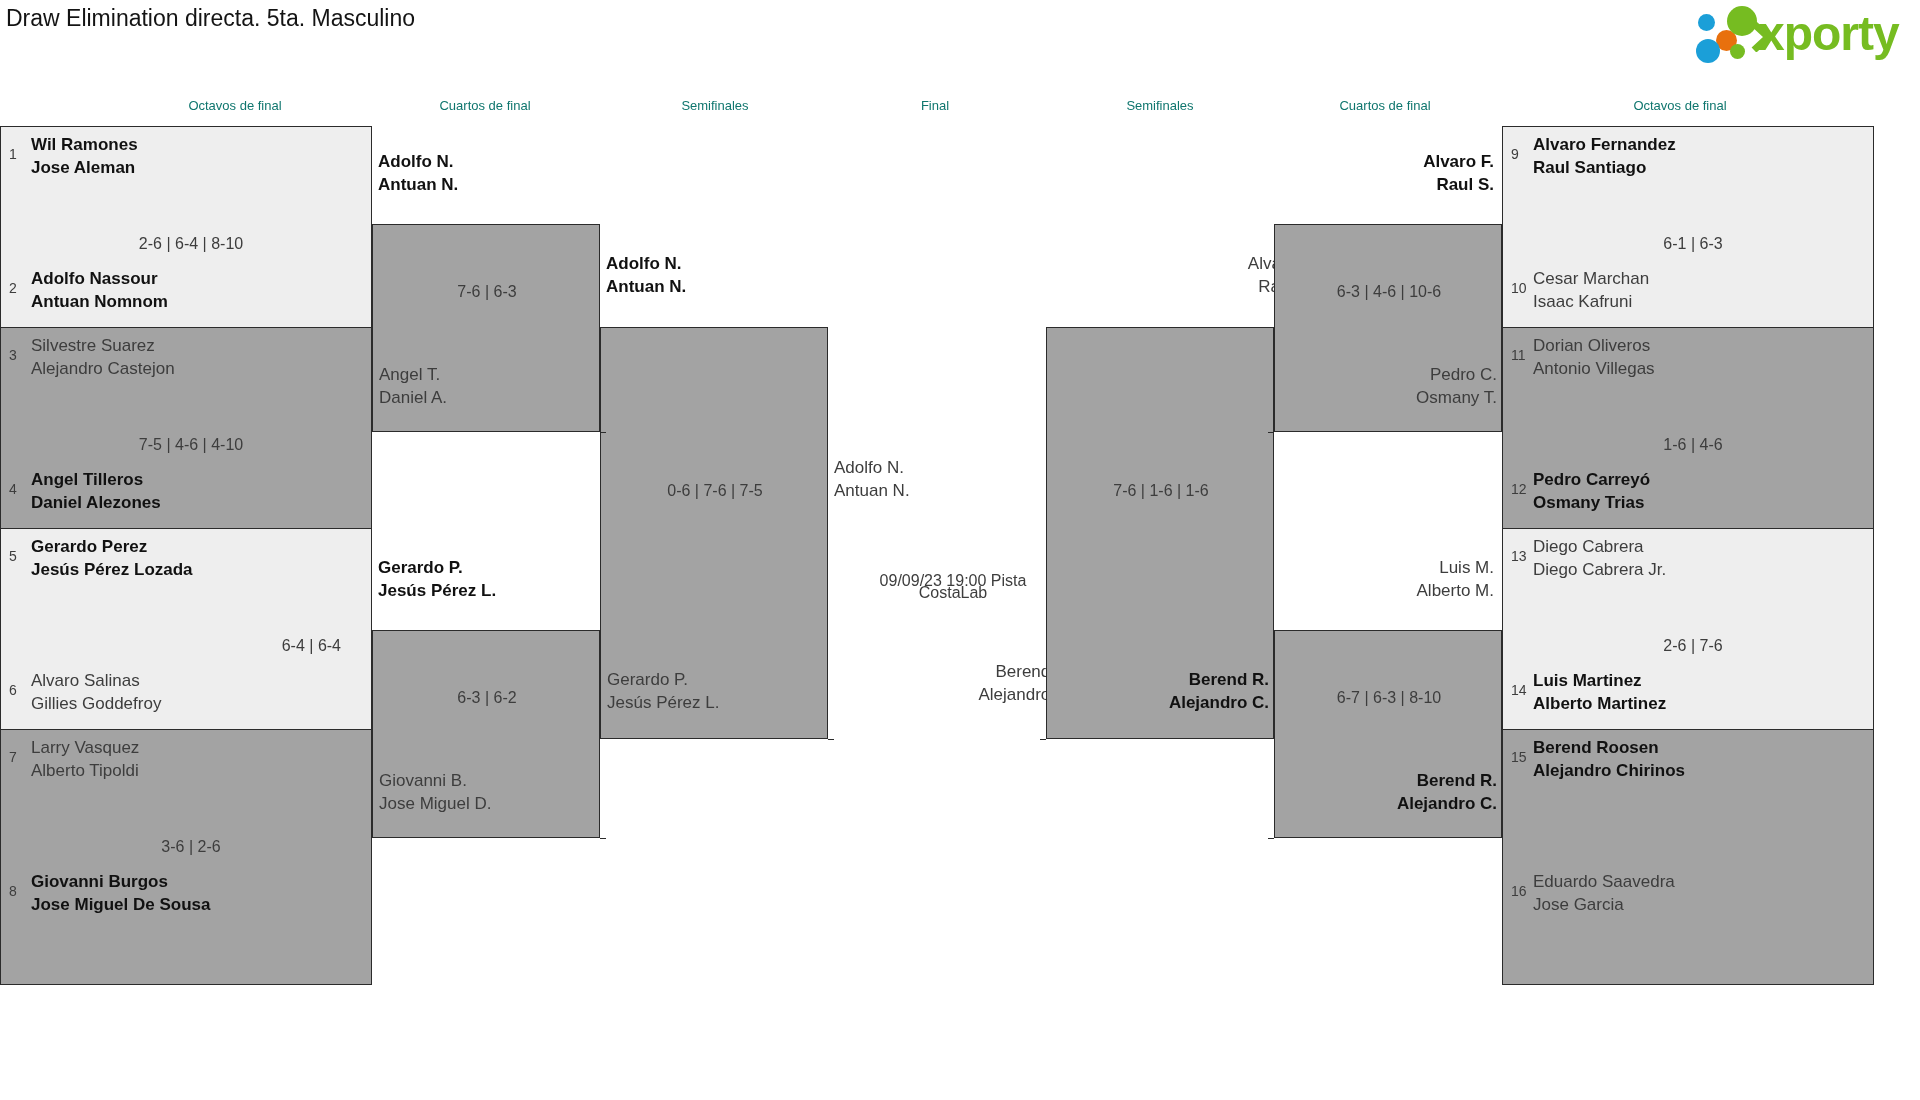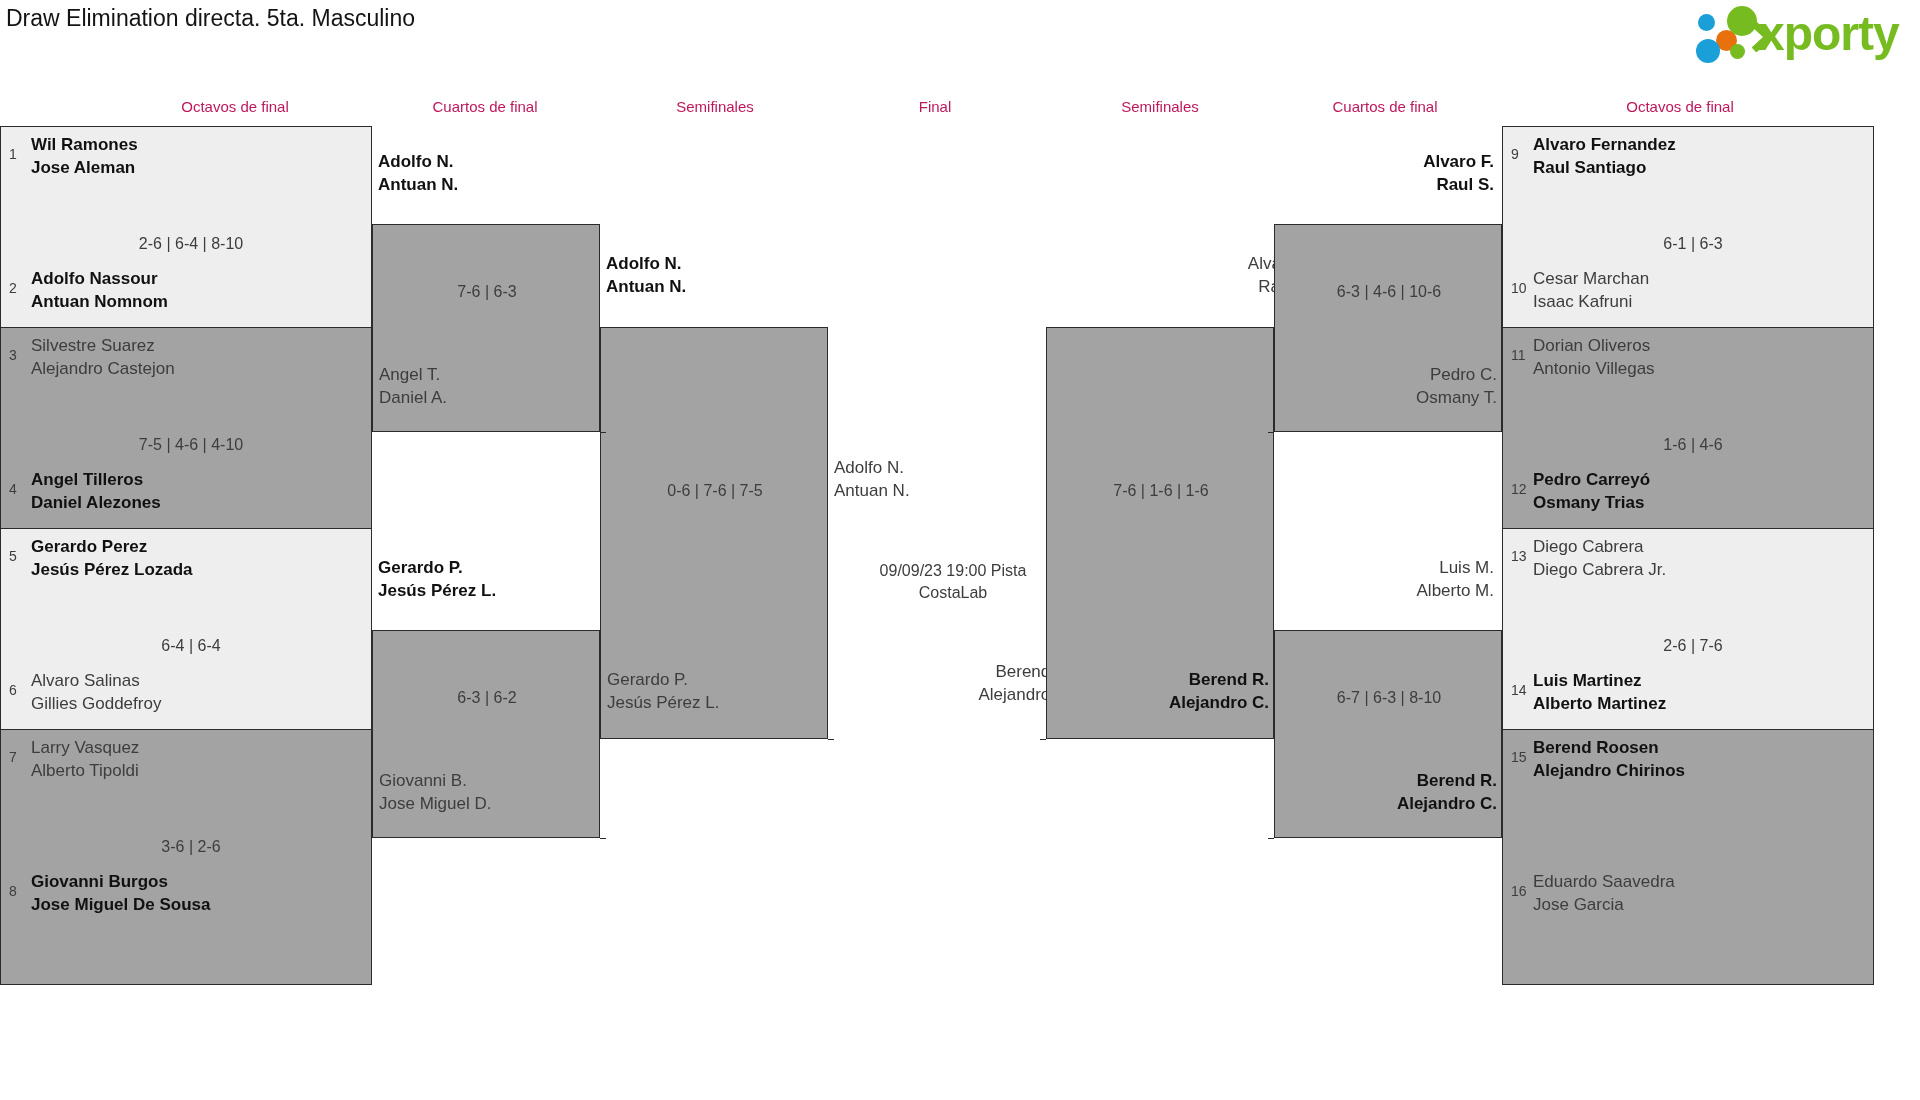--- a/index.html
+++ b/index.html
@@ -64,22 +64,22 @@
     font-weight: 700;
     letter-spacing: -1px;
     color: #76bc21;
     line-height: 58px;
   }
 
   
   .round-head {
     position: absolute;
     top: 98px;
-    font-size: 15px;
-    color: #be185d;
+    font-size: 13px;
+    color: #0f766e;
     text-align: center;
     white-space: nowrap;
   }
 
   
   #bracket { position: absolute; left: 0; top: 0; width: 1920px; height: 1100px; }
 
   .match {
     position: absolute;
     box-sizing: border-box;
@@ -198,21 +198,21 @@
   </div>
 
   <div class="match shaded" style="left:0px; top:528px; width:372px; height:256px;">
     <div class="team win" style="left:8px; top:6px;">
       <span class="seed">5</span>
       <span class="names">
         <span>Gerardo Perez</span><br>
         <span>Jesús Pérez Lozada</span>
       </span>
     </div>
-    <div class="score c" style="left:40px; top:106px; width:300px;">6-4 | 6-4</div>
+    <div class="score c" style="left:40px; top:106px; width:300px;text-align:right;">6-4 | 6-4</div>
     <div class="team" style="left:8px; top:140px;">
       <span class="seed">6</span>
       <span class="names">
         <span>Alvaro Salinas</span><br>
         <span>Gillies Goddefroy</span>
       </span>
     </div>
   </div>
 
   <div class="match plain" style="left:0px; top:729px; width:372px; height:256px;">
@@ -289,21 +289,21 @@
 
   <div class="match noborder" style="left:828px; top:456px; width:250px; height:60px;">
     <div class="team" style="left:6px; top:0px;">
       <span class="names">
         <span>Adolfo N.</span><br>
         <span>Antuan N.</span>
       </span>
     </div>
   </div>
   <div class="match noborder" style="left:828px; top:560px; width:250px; height:60px;">
-    <div class="score c" style="left:0px; top:0px; width:250px;text-align:center;">09/09/23 19:00 Pista</div>
+    <div class="score c" style="left:0px; top:10px; width:250px;text-align:center;">09/09/23 19:00 Pista</div>
     <div class="score c" style="left:0px; top:22px; width:250px;">CostaLab</div>
   </div>
   <div class="match noborder" style="left:828px; top:660px; width:250px; height:60px;">
     <div class="team right-align" style="left:0px; top:0px; width:244px;">
       <span class="names">
         <span>Berend R.</span><br>
         <span>Alejandro C.</span>
       </span>
     </div>
   </div>

